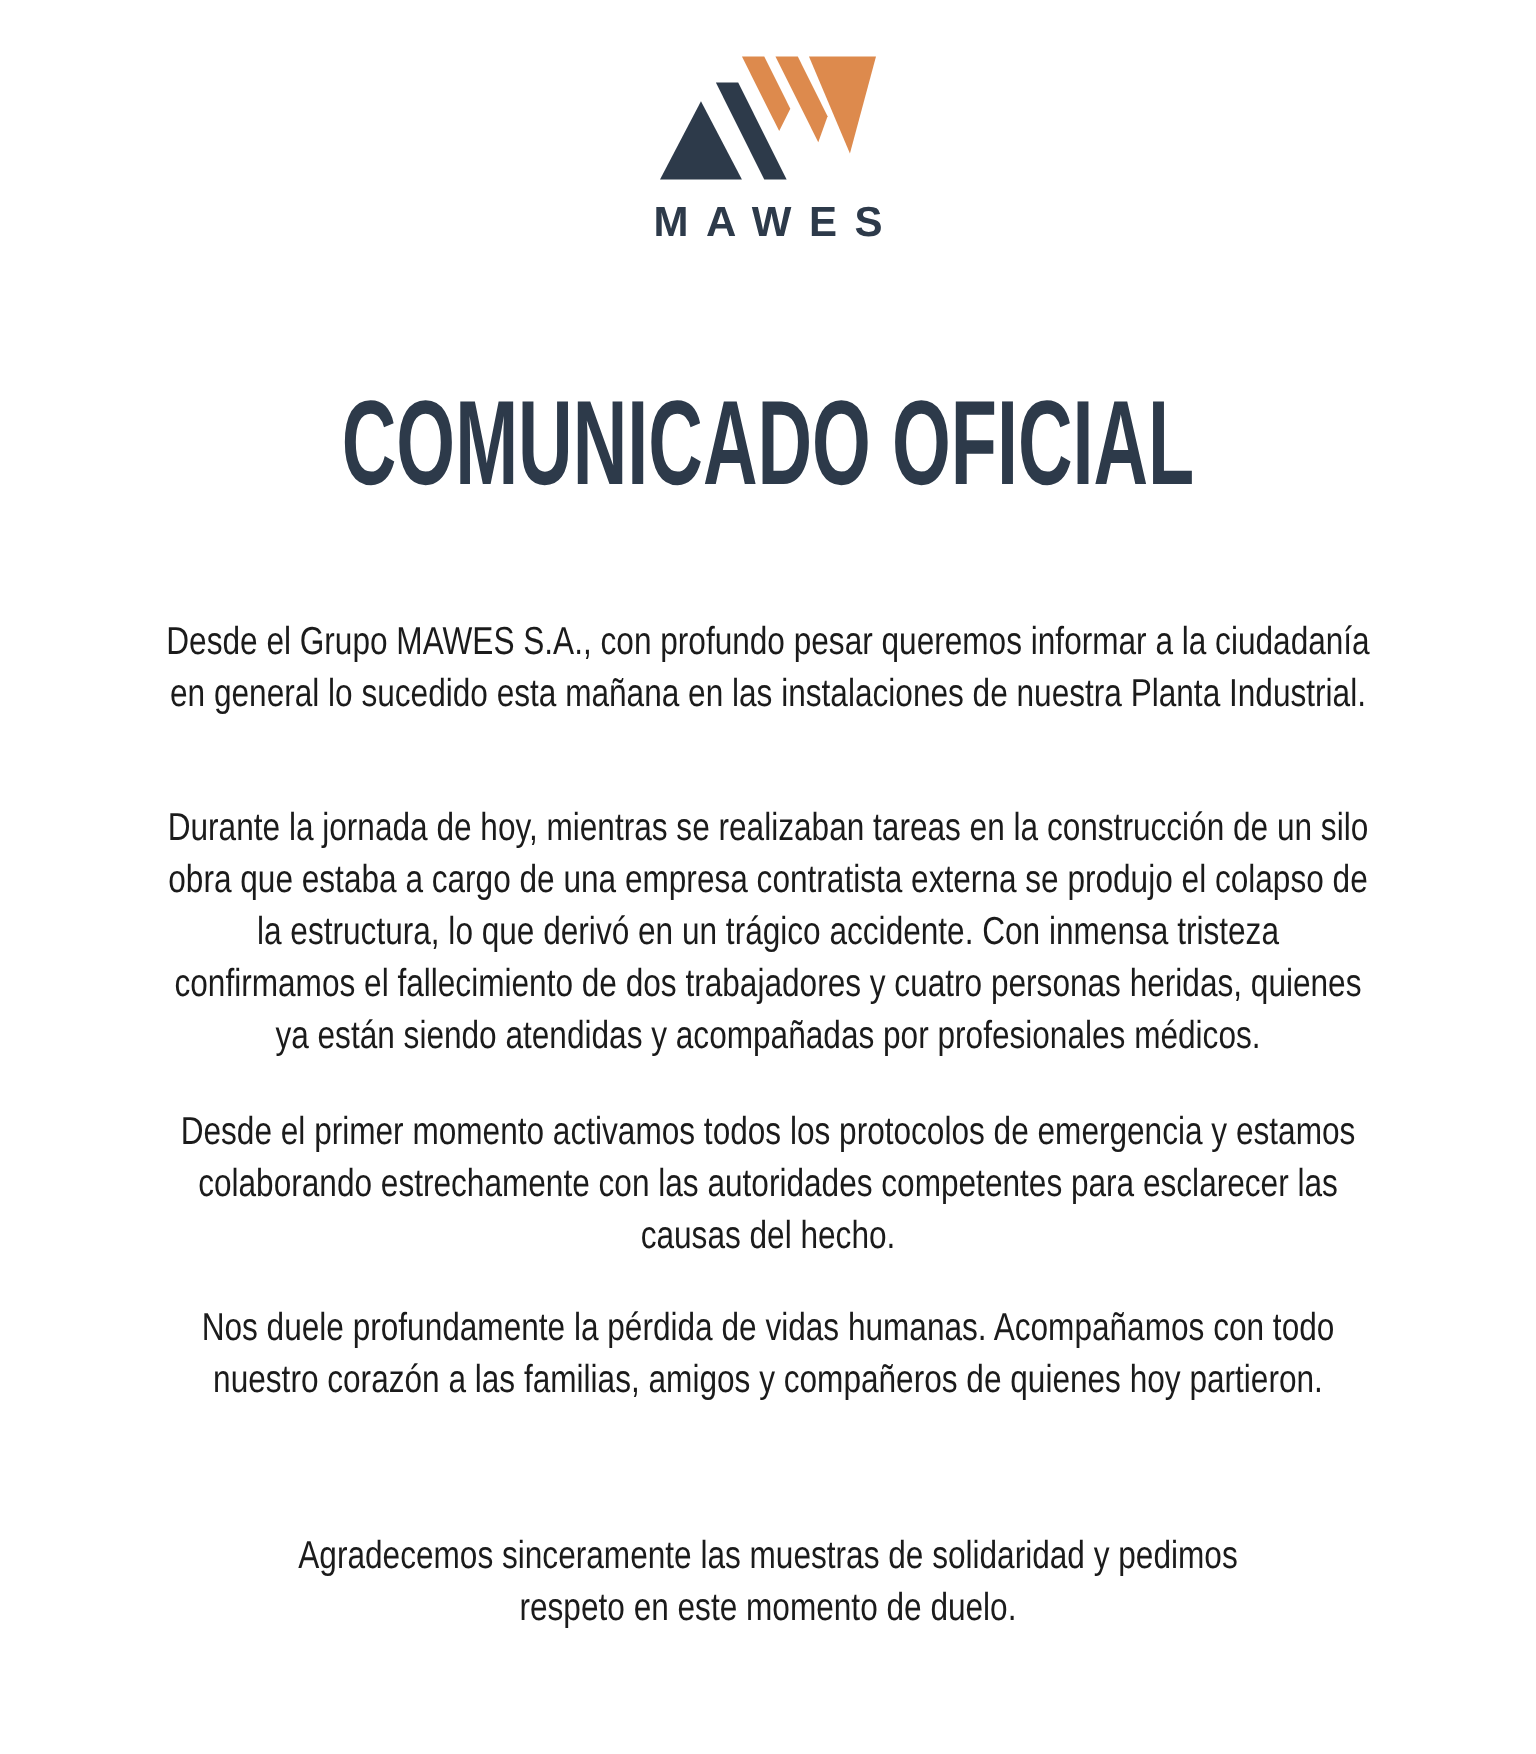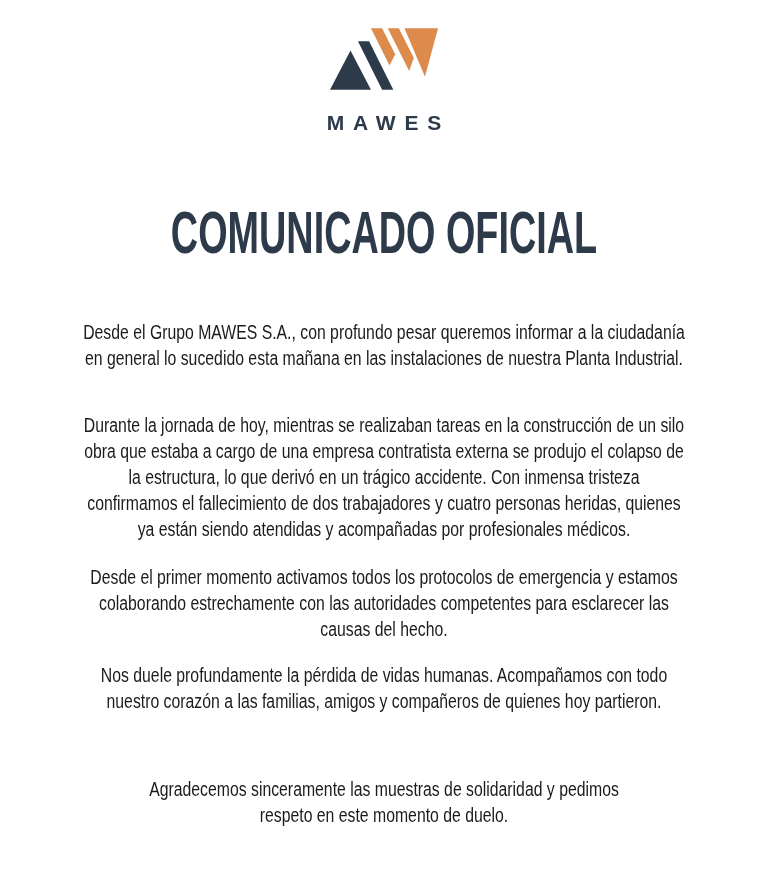--- a/index.html
+++ b/index.html
@@ -20,21 +20,21 @@
   .logo-block {
     padding-top: 28px;
     text-align: center;
   }
   .logo-mark {
     width: 108px;
     height: 62px;
     display: inline-block;
   }
   .logo-word {
-    margin-top: 17px;
+    margin-top: 5px;
     font-size: 21px;
     font-weight: bold;
     letter-spacing: 0.42em;
     text-indent: 0.42em; 
     color: #2d3a4a;
     line-height: 24px;
   }
   
   .title {
     margin: 68px 0 0 0;

